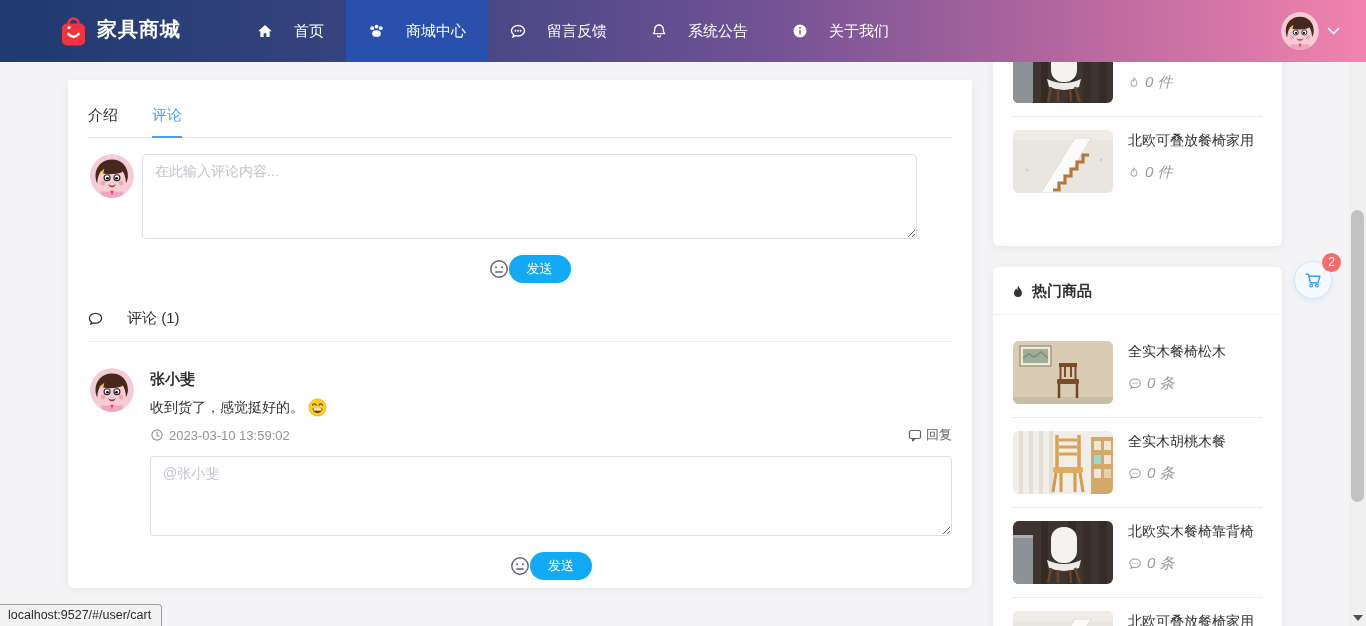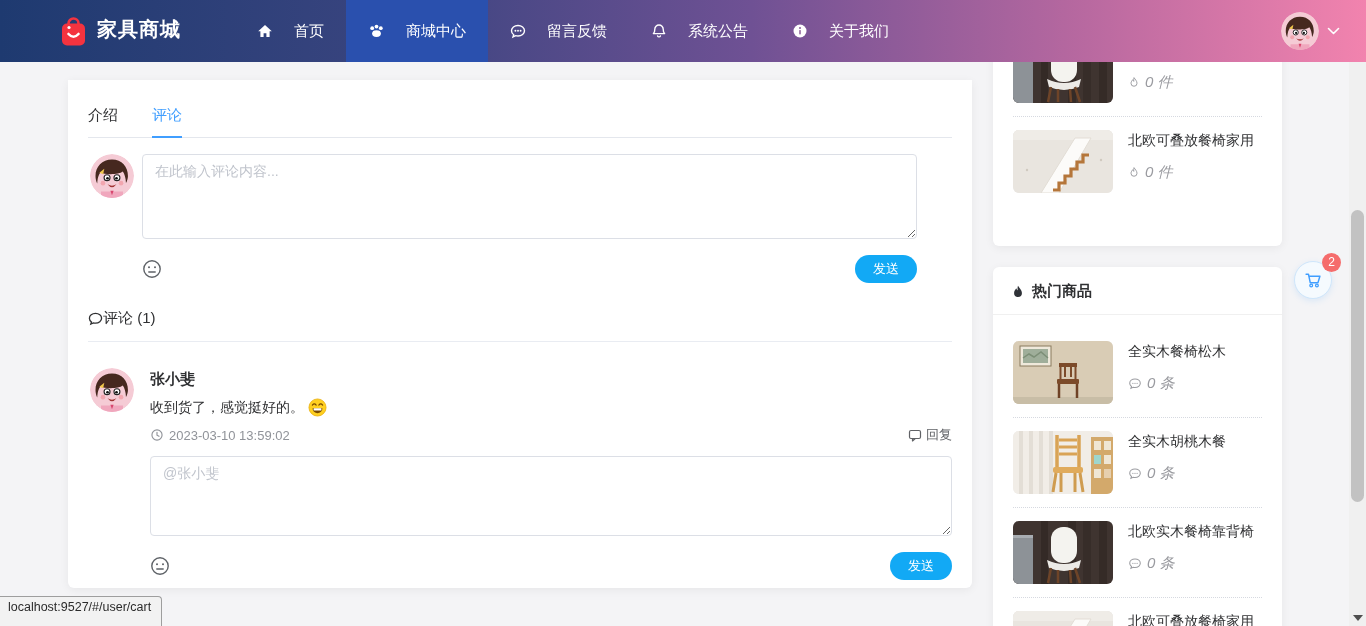--- a/index.html
+++ b/index.html
@@ -29,27 +29,27 @@
   .tab.active { color:#409eff; }
   .tab.active::after { content:""; position:absolute; left:0; right:0; bottom:-13px; height:2px; background:#409eff; }
 
   .editor-row { display:flex; margin-top:16px; }
   .editor-row .avatar { width:44px; height:44px; margin-left:2px; }
   .editor-col { flex:0 0 auto; width:775px; margin-left:8px; }
   textarea { width:100%; height:85px; border:1px solid #dcdfe6; border-radius:4px;
     padding:8px 12px; font-size:14px; color:#303133; resize:both;
     font-family:"Liberation Sans", sans-serif; outline:none; }
   textarea::placeholder { color:#c0c4cc; }
-  .actions-row { display:flex; align-items:center; justify-content:space-between; margin-top:12px; }
+  .actions-row { display:flex; align-items:center; justify-content:center; margin-top:12px; }
   .emoji-btn { cursor:pointer; display:inline-flex; }
   .send-btn { border:none; background:#12a9f5; color:#fff; font-size:13px;
     height:28px; padding:0 18px; border-radius:14px; cursor:pointer;
     font-family:"Liberation Sans", sans-serif; }
 
-  .comments-header { display:flex; align-items:center; gap:0; margin-top:26px;
+  .comments-header { display:flex; align-items:center; gap:24px; margin-top:26px;
     font-size:15px; color:#303133; }
   .header-divider { border:none; border-top:1px solid #e9ecf2; margin-top:13px; }
 
   .comment-item { display:flex; margin-top:26px; }
   .comment-item .avatar { width:44px; height:44px; margin-left:2px; flex-shrink:0; }
   .comment-body { margin-left:16px; flex:1; }
   .comment-author { font-size:15px; font-weight:bold; color:#303133; margin-top:2px; }
   .comment-content { font-size:14px; color:#303133; margin-top:9px; display:flex; align-items:center; gap:4px; }
   .comment-meta { display:flex; align-items:center; justify-content:space-between; margin-top:9px; }
   .comment-time { display:flex; align-items:center; gap:5px; font-size:13px; color:#909399; }
@@ -86,21 +86,21 @@
   
   .scrollbar { position:absolute; right:0; top:62px; width:17px; height:564px;
     background:#f0f0f0; z-index:15; }
   .scrollbar-thumb { position:absolute; left:2px; right:2px; top:148px; height:292px;
     background:#c2c2c2; border-radius:7px; }
   .scroll-arrow-down { position:absolute; bottom:5px; left:4px; width:0; height:0;
     border-left:5px solid transparent; border-right:5px solid transparent;
     border-top:6px solid #4f4f4f; }
 
   
-  .status-tooltip { position:absolute; left:0; bottom:0; height:30px; line-height:20px;
+  .status-tooltip { position:absolute; left:0; bottom:0; height:22px; line-height:20px;
     background:#f2f2f2; border:1px solid #9e9e9e; border-left:none; border-bottom:none;
     border-top-right-radius:4px; padding:0 10px 0 8px; font-size:12.5px; color:#2b2b2b; z-index:40; }
 </style>
 </head>
 <body>
 
 <svg width="0" height="0" style="position:absolute">
   <defs>
     <g id="avatar-art">
       <circle cx="20" cy="20" r="20" fill="#f5cbd5"></circle>

